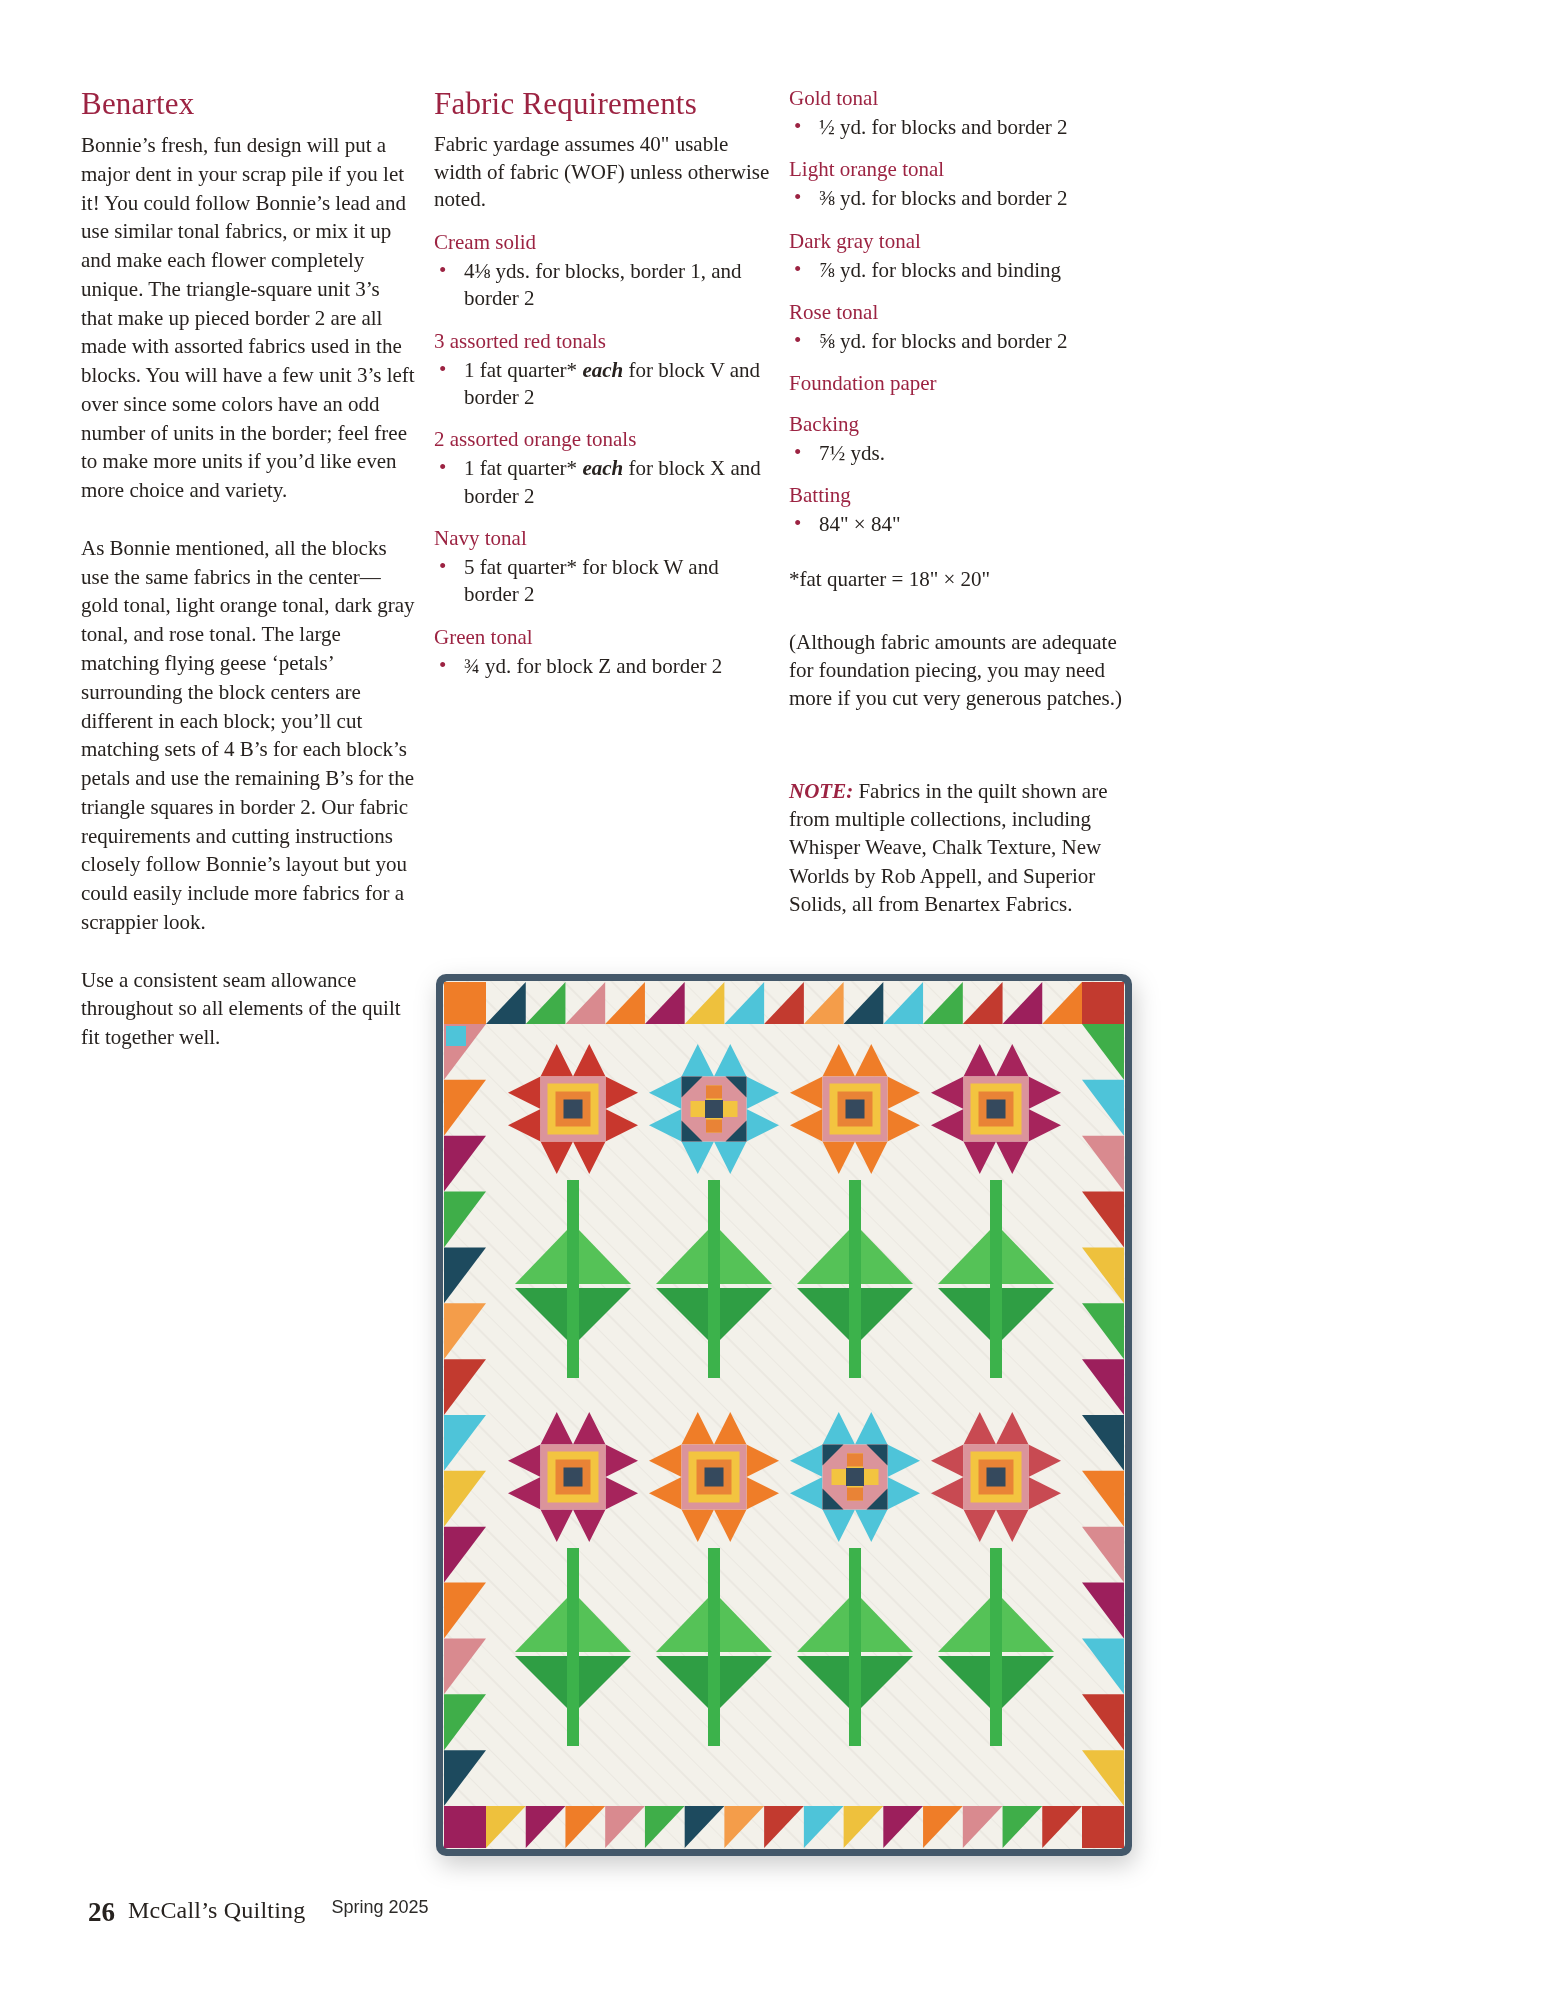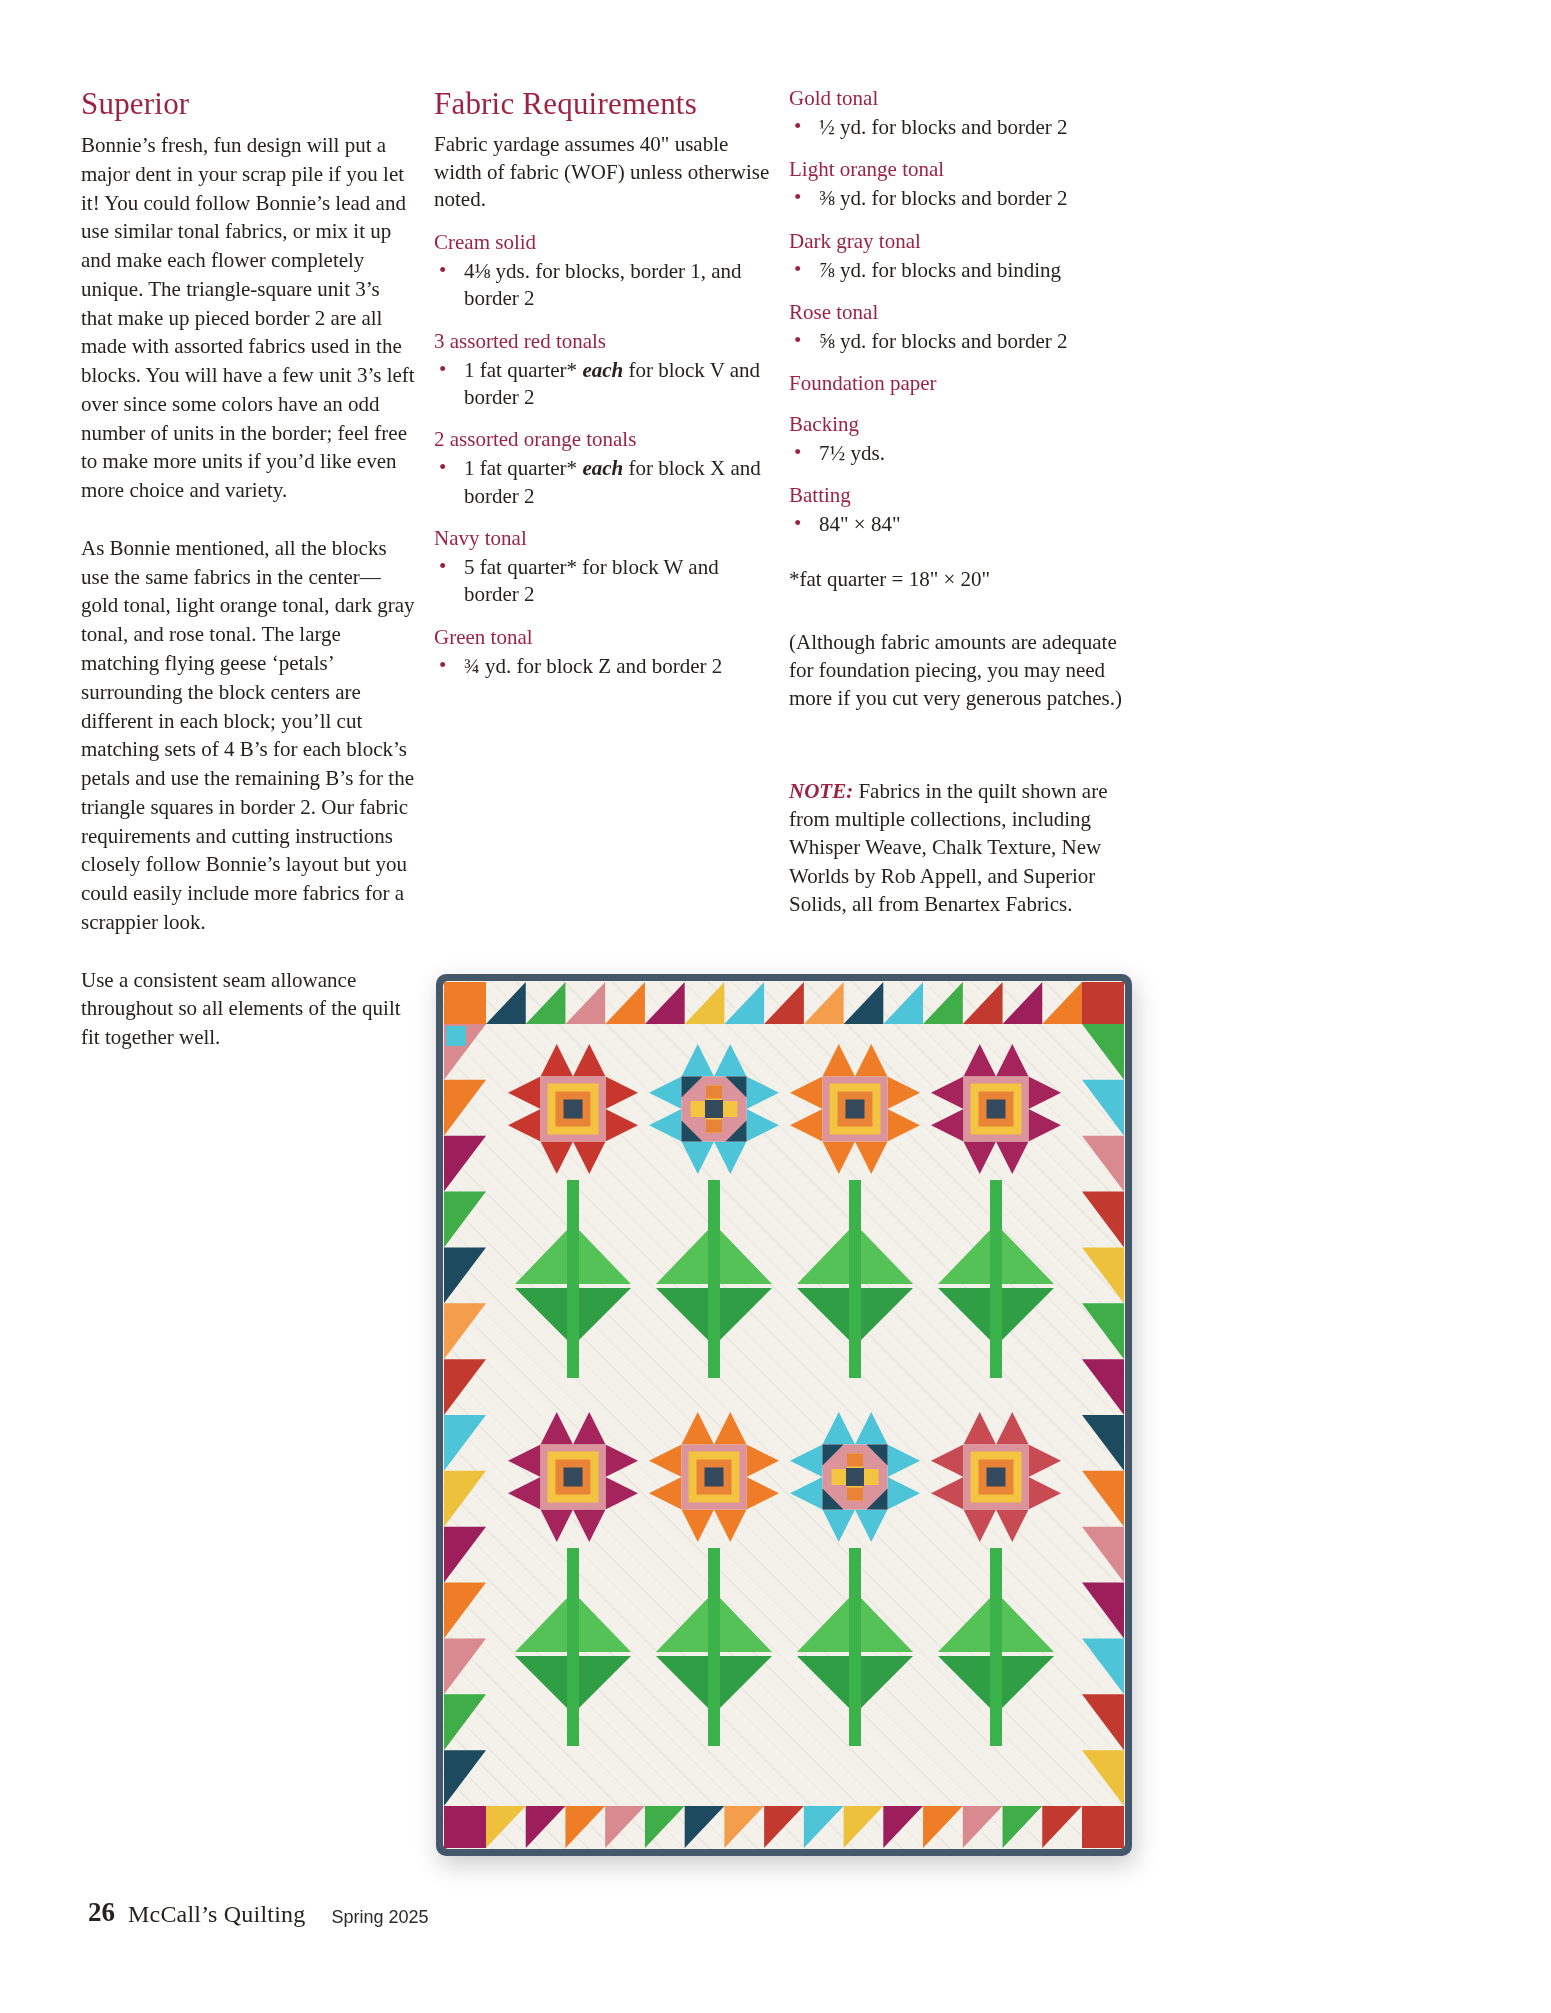--- a/index.html
+++ b/index.html
@@ -25,30 +25,30 @@
   em.each{font-style:italic;font-weight:bold}
 
   .note1{margin-top:28px;font-size:21px}
   .note2{margin-top:36px;font-size:21px;line-height:1.34}
   .note3{margin-top:65px;font-size:21px;line-height:1.34}
   .note-label{font-style:italic;font-weight:bold;color:#9c2342}
 
   #quilt{position:absolute;left:434px;top:972px;width:700px;height:890px}
   #quilt svg{filter:drop-shadow(3px 9px 12px rgba(0,0,0,.20))}
 
-  .footer{position:absolute;left:88px;top:1897px;display:flex;align-items:flex-end}
+  .footer{position:absolute;left:88px;top:1897px;display:flex;align-items:flex-start}
   .pg{font-size:27px;font-weight:bold;margin-right:13px}
   .mag{font-size:24px;font-weight:normal;letter-spacing:.2px}
   .issue{font-family:"Liberation Sans","DejaVu Sans",sans-serif;font-size:18px;color:#2b2a28;margin-left:26px}
 </style>
 </head>
 <body>
 
 <section class="col" id="col1">
-  <h2 class="h1">Superior</h2>
+  <h2 class="h1">Benartex</h2>
   <p class="body">Bonnie’s fresh, fun design will put a major dent in your scrap pile if you let it! You could follow Bonnie’s lead and use similar tonal fabrics, or mix it up and make each flower completely unique. The triangle-square unit 3’s that make up pieced border 2 are all made with assorted fabrics used in the blocks. You will have a few unit 3’s left over since some colors have an odd number of units in the border; feel free to make more units if you’d like even more choice and variety.</p>
   <p class="body">As Bonnie mentioned, all the blocks use the same fabrics in the center—gold tonal, light orange tonal, dark gray tonal, and rose tonal. The large matching flying geese ‘petals’ surrounding the block centers are different in each block; you’ll cut matching sets of 4 B’s for each block’s petals and use the remaining B’s for the triangle squares in border 2. Our fabric requirements and cutting instructions closely follow Bonnie’s layout but you could easily include more fabrics for a scrappier look.</p>
   <p class="body">Use a consistent seam allowance throughout so all elements of the quilt fit together well.</p>
 </section>
 
 <section class="col" id="col2">
   <h2 class="h1">Fabric Requirements</h2>
   <p class="intro">Fabric yardage assumes 40" usable width of fabric (WOF) unless otherwise noted.</p>
 
   <div class="item">

